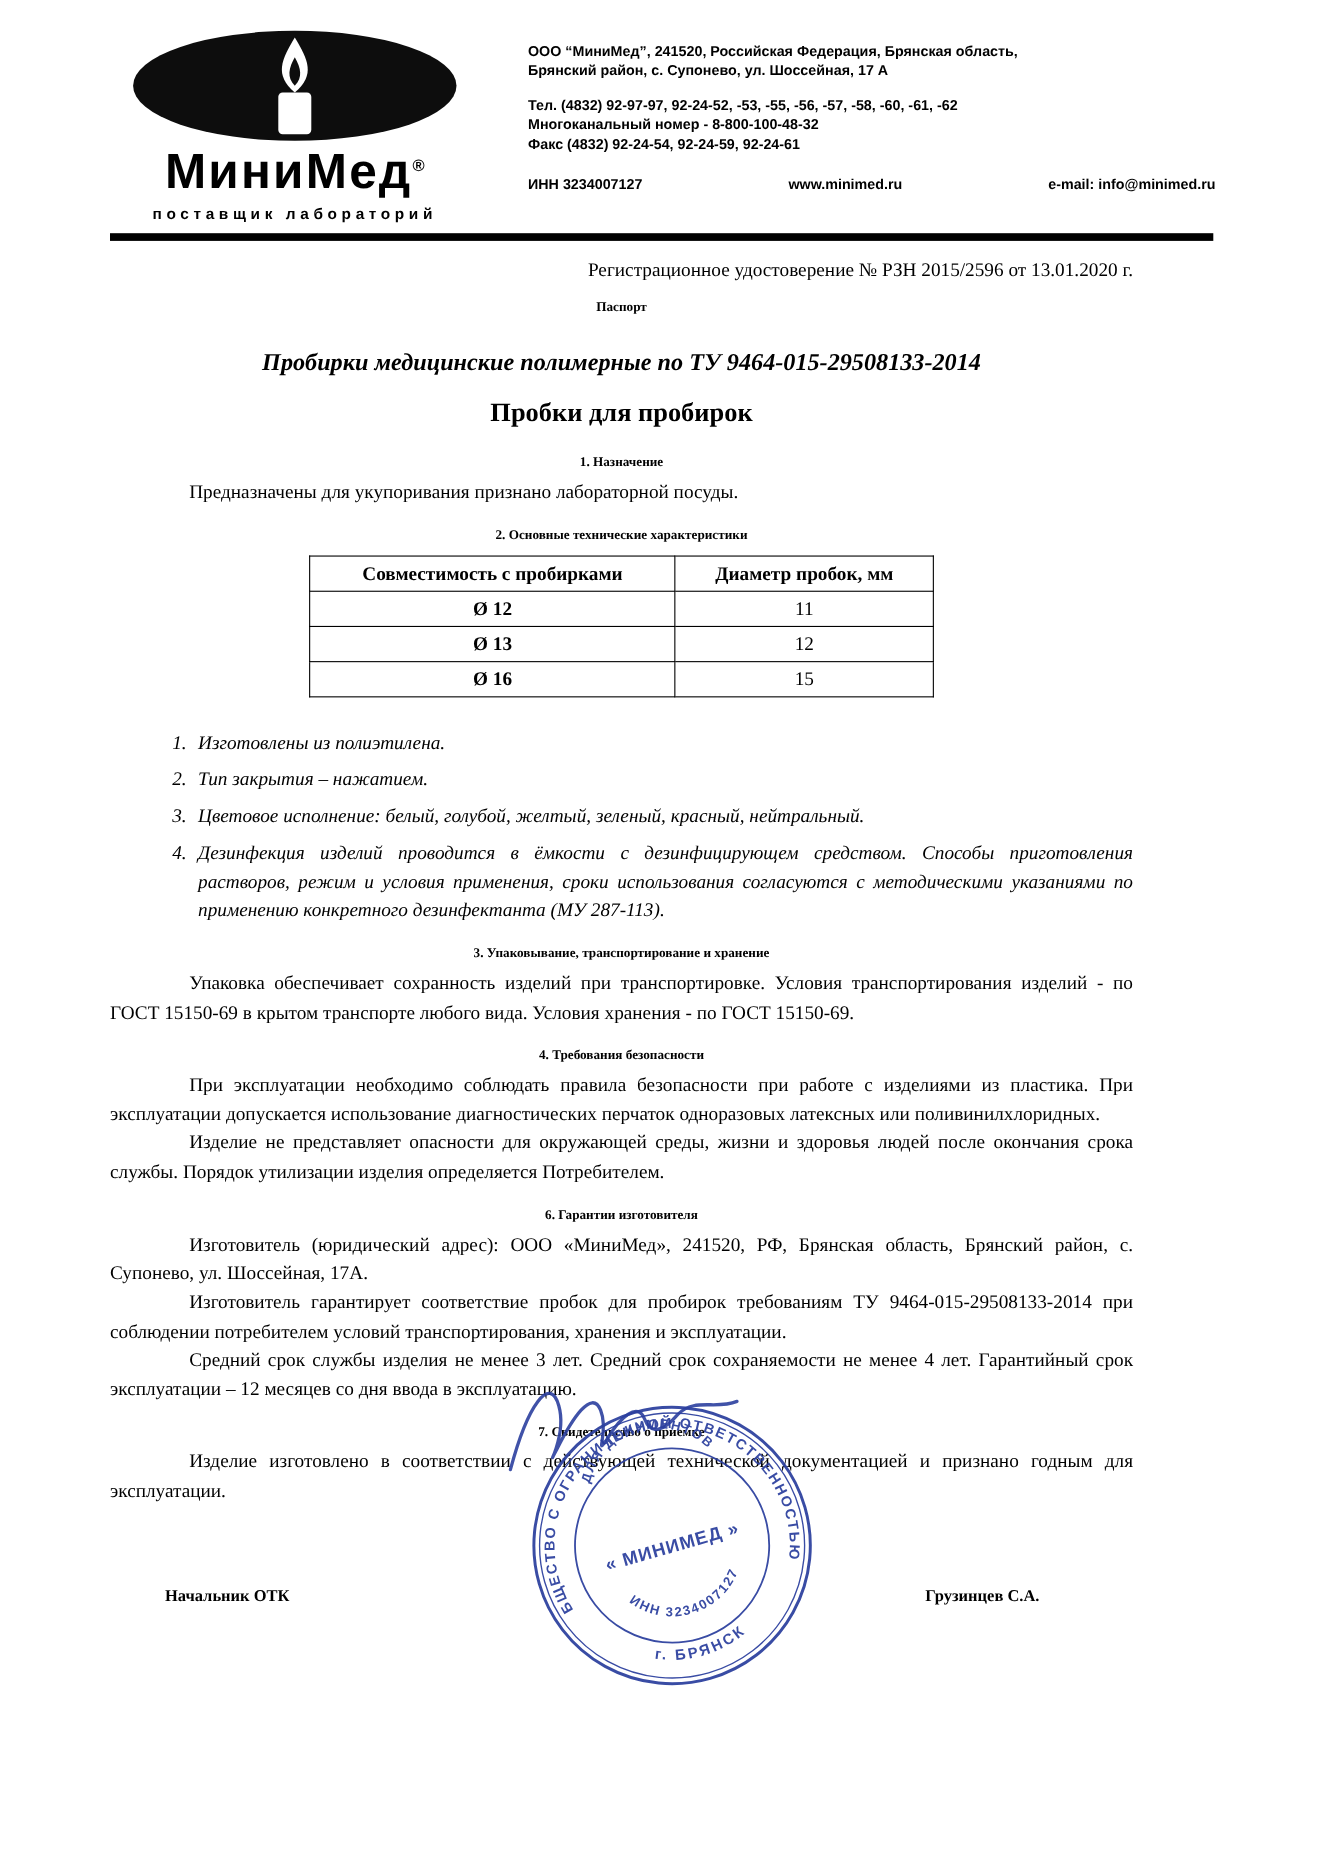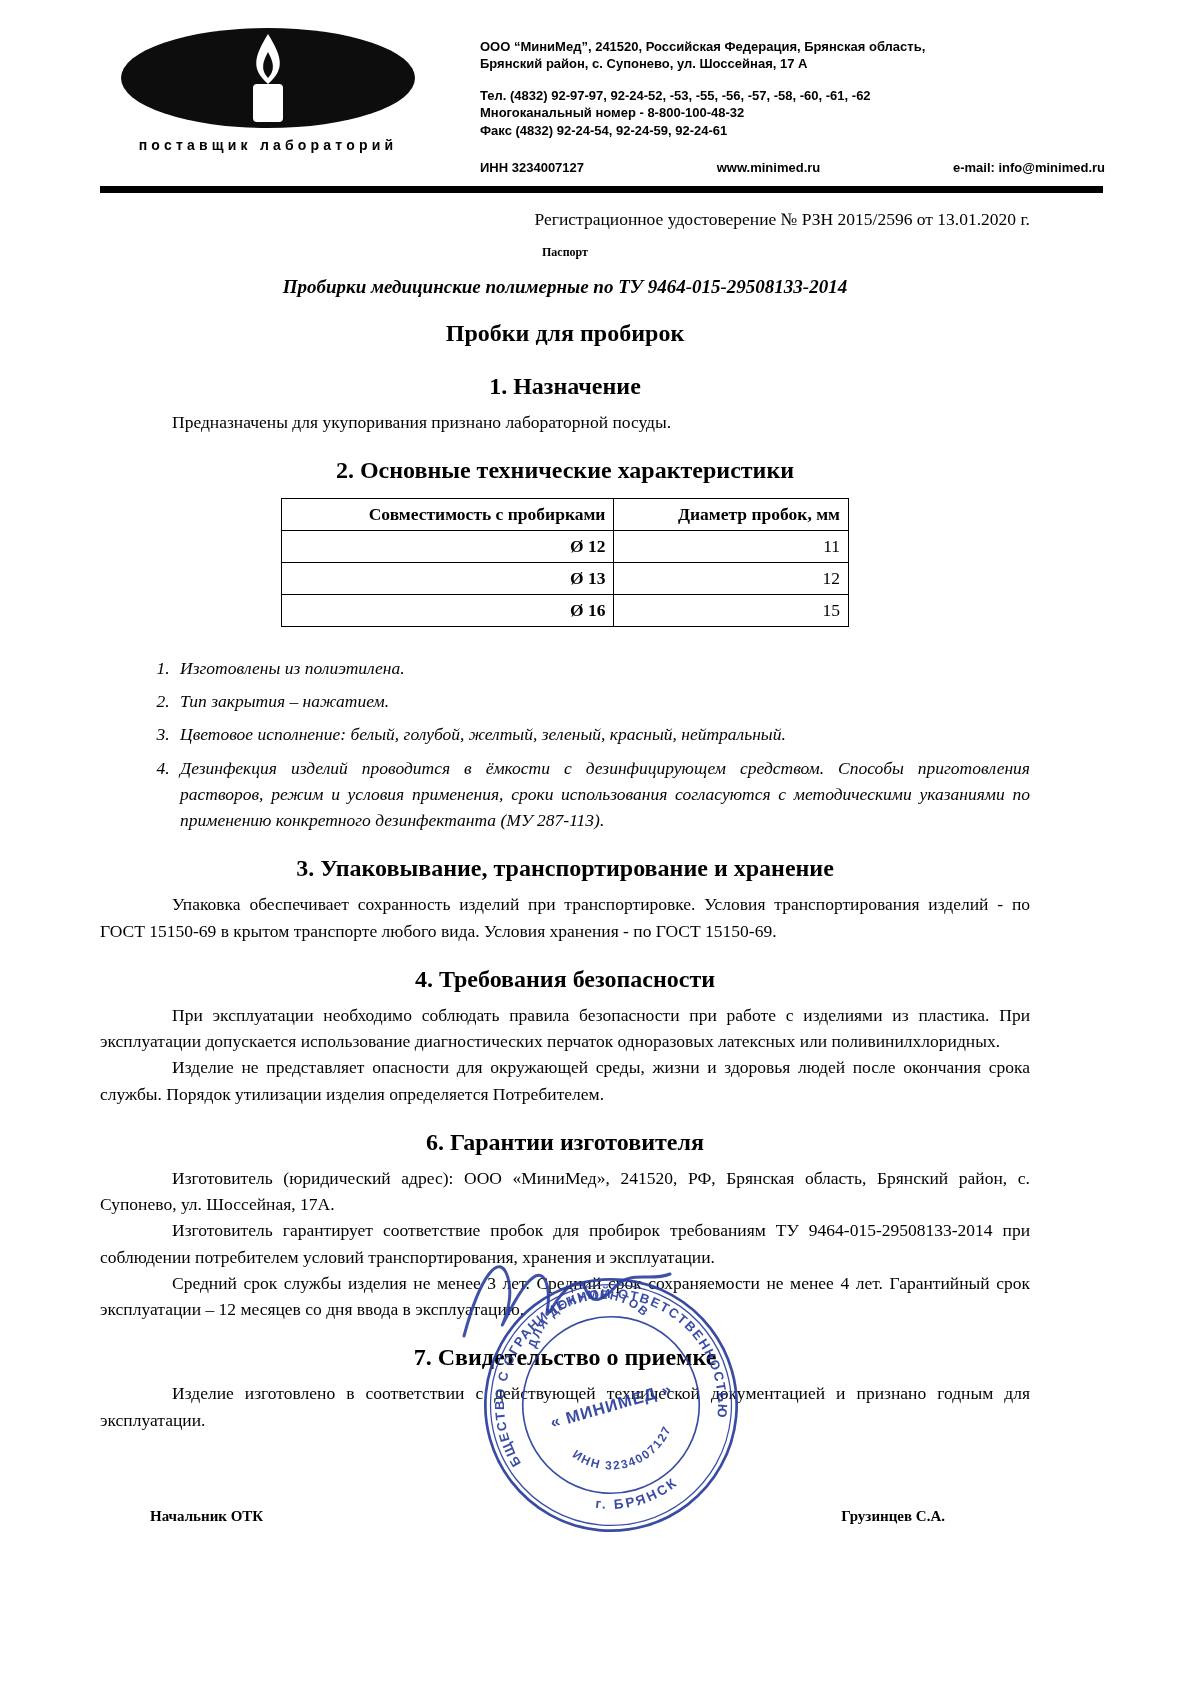--- a/index.html
+++ b/index.html
@@ -20,27 +20,27 @@
              font-weight:bold; font-size:13px; line-height:1.32; padding-top:12px; }
   .addr { margin-bottom:15px; }
   .phones { margin-bottom:20px; }
   .webrow { display:flex; justify-content:space-between; margin-top:4px; }
   .rule { height:7px; background:#000; margin:10px 97px 0 100px; }
 
   
   .content { margin:0 170px 0 100px; font-size:17.5px; line-height:1.5; }
   .reg-line { text-align:right; margin-top:13px; }
   .h-title { text-align:center; font-size:12px; font-weight:bold; margin-top:11px; }
-  .h-sub   { text-align:center; font-size:19px; font-weight:bold; font-style:italic; margin-top:12px; }
+  .h-sub   { text-align:center; font-size:22px; font-weight:bold; font-style:italic; margin-top:24px; }
   .h-prod  { text-align:center; font-size:24px; font-weight:bold; margin-top:13px; }
-  .sec-h   { text-align:center; font-size:24px; font-weight:bold; margin-top:17px; margin-bottom:5px; }
+  .sec-h   { text-align:center; font-size:12px; font-weight:bold; margin-top:17px; margin-bottom:5px; }
   p.body   { text-align:justify; text-indent:72px; }
 
   table.spec { border-collapse:collapse; margin:10px auto 0; width:568px; }
-  .spec th, .spec td { border:1.6px solid #000; text-align:right; height:32px;
+  .spec th, .spec td { border:1.6px solid #000; text-align:center; height:32px;
                        padding:2px 8px; font-size:17.5px; vertical-align:middle; }
   .spec th { font-weight:bold; }
   .spec td.b { font-weight:bold; }
 
   ol.props { margin:28px 0 0 46px; padding-left:28px;font-style:italic; }
   ol.props li { margin-bottom:7px; text-align:justify; padding-left:6px; }
 
   .sign-row { display:flex; justify-content:space-between; margin-top:72px;
               font-weight:bold; font-size:15px; }
   .sign-row .lt { margin-left:50px; }
@@ -62,20 +62,21 @@
 <div class="page">
 
   <div class="header">
     <div class="logo">
       <svg width="300" height="104" viewBox="0 0 300 104">
         <ellipse cx="150" cy="52" rx="147" ry="50" fill="#0d0d0d"></ellipse>
         <rect x="135" y="58" width="30" height="38" rx="4" fill="#ffffff"></rect>
         <path d="M150 8 C 138 28, 131 42, 150 58 C 169 42, 162 28, 150 8 Z" fill="#ffffff"></path>
         <path d="M150 26 C 144.5 36, 142.5 44, 150 52 C 157.5 44, 155.5 36, 150 26 Z" fill="#0d0d0d"></path>
       </svg>
+      <div class="brand"><span>МиниМед</span><span class="reg">®</span></div>
       <div class="tagline">поставщик  лабораторий</div>
     </div>
     <div class="contact">
       <div class="addr">
         <div>ООО “МиниМед”, 241520, Российская Федерация, Брянская область,</div>
         <div>Брянский район, с. Супонево, ул. Шоссейная, 17 А</div>
       </div>
       <div class="phones">
         <div>Тел. (4832) 92-97-97, 92-24-52, -53, -55, -56, -57, -58, -60, -61, -62</div>
         <div>Многоканальный номер - 8-800-100-48-32</div>

